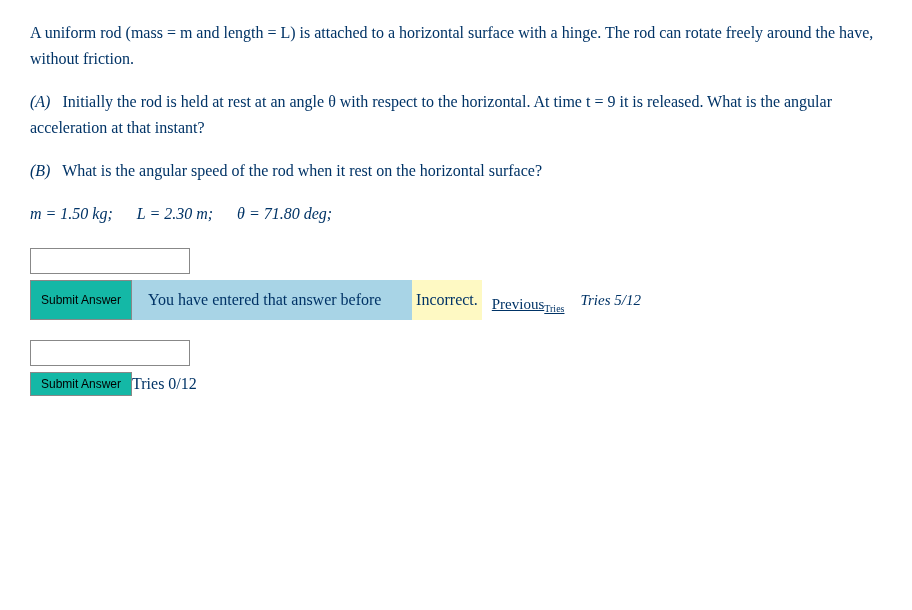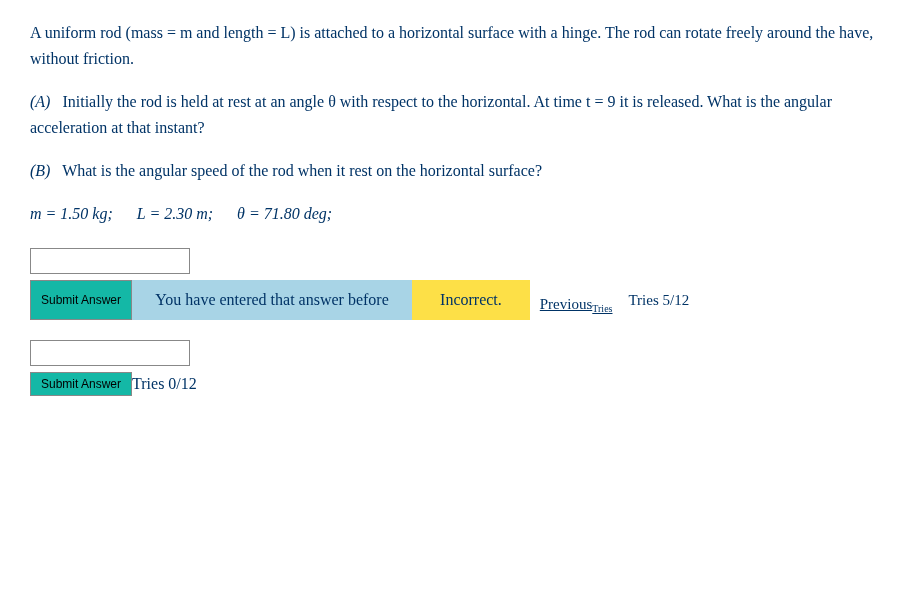--- a/index.html
+++ b/index.html
@@ -72,27 +72,26 @@
 
     .feedback-blue {
       background: #a8d4e6;
       border: none;
       padding: 8px 16px;
       font-size: 16px;
       color: #003366;
       display: flex;
       align-items: center;
       min-width: 280px;
-      justify-content: center;
     }
 
     .feedback-red {
-      background: #fde047;
+      background: #fef9c3;
       border: none;
-      padding: 8px 28px;
+      padding: 8px 4px;
       font-size: 16px;
       color: #003366;
       display: flex;
       align-items: center;
       white-space: nowrap;
     }
 
     .tries-info {
       display: flex;
       flex-direction: row;
@@ -169,21 +168,21 @@
       <span>You have entered that answer before</span>
     </div>
     <div class="feedback-red">
       <span>Incorrect.</span>
     </div>
     <div class="tries-info">
       <span class="previous-link">Previous</span>
       <span class="tries-label">Tries</span>
     </div>
     <div style="display:flex;align-items:center;padding:4px 6px;">
-      <span style="font-size:15px;color:#003366;">Tries 5/12</span>
+      <span style="font-size:15px;color:#003366;font-style:italic;">Tries 5/12</span>
     </div>
   </div>
 </div>
 
 <div class="second-answer-section">
   <input type="text" class="answer-input" value="" style="">
   <div class="second-answer-row">
     <button class="submit-btn">Submit Answer</button>
     <span class="tries-0">Tries 0/12</span>
   </div>

